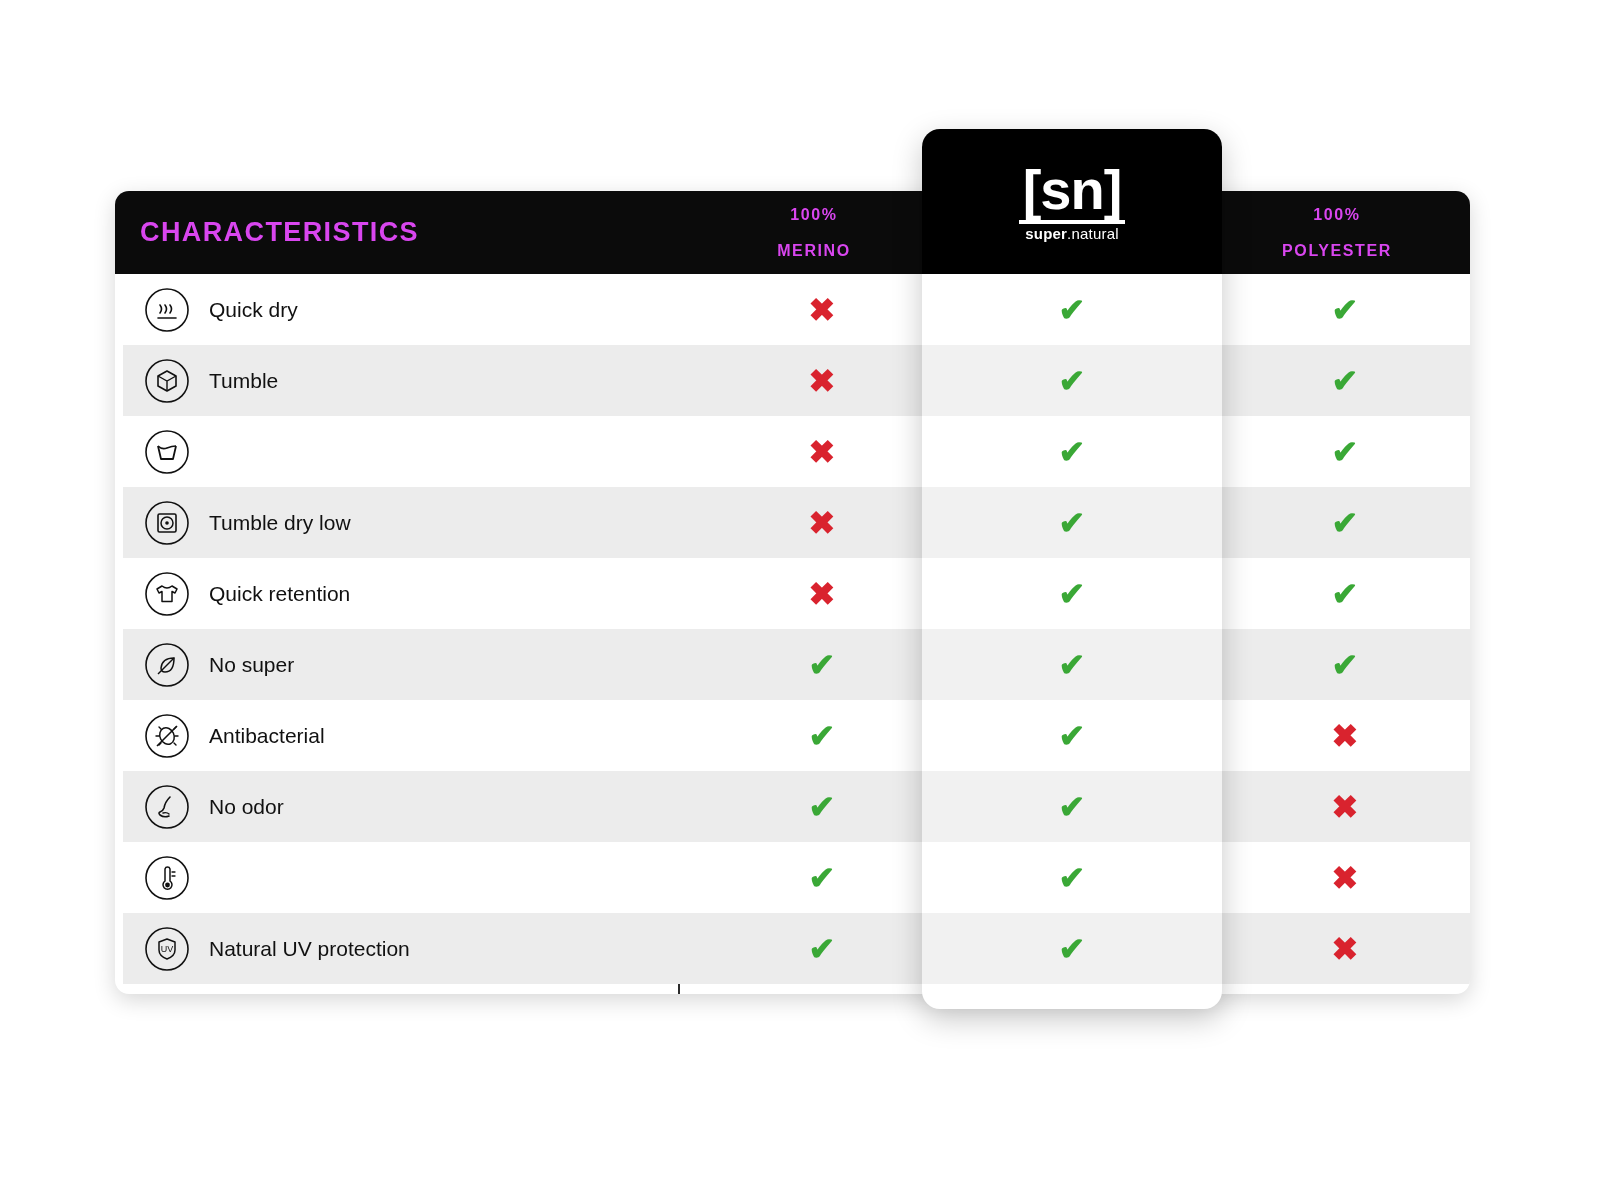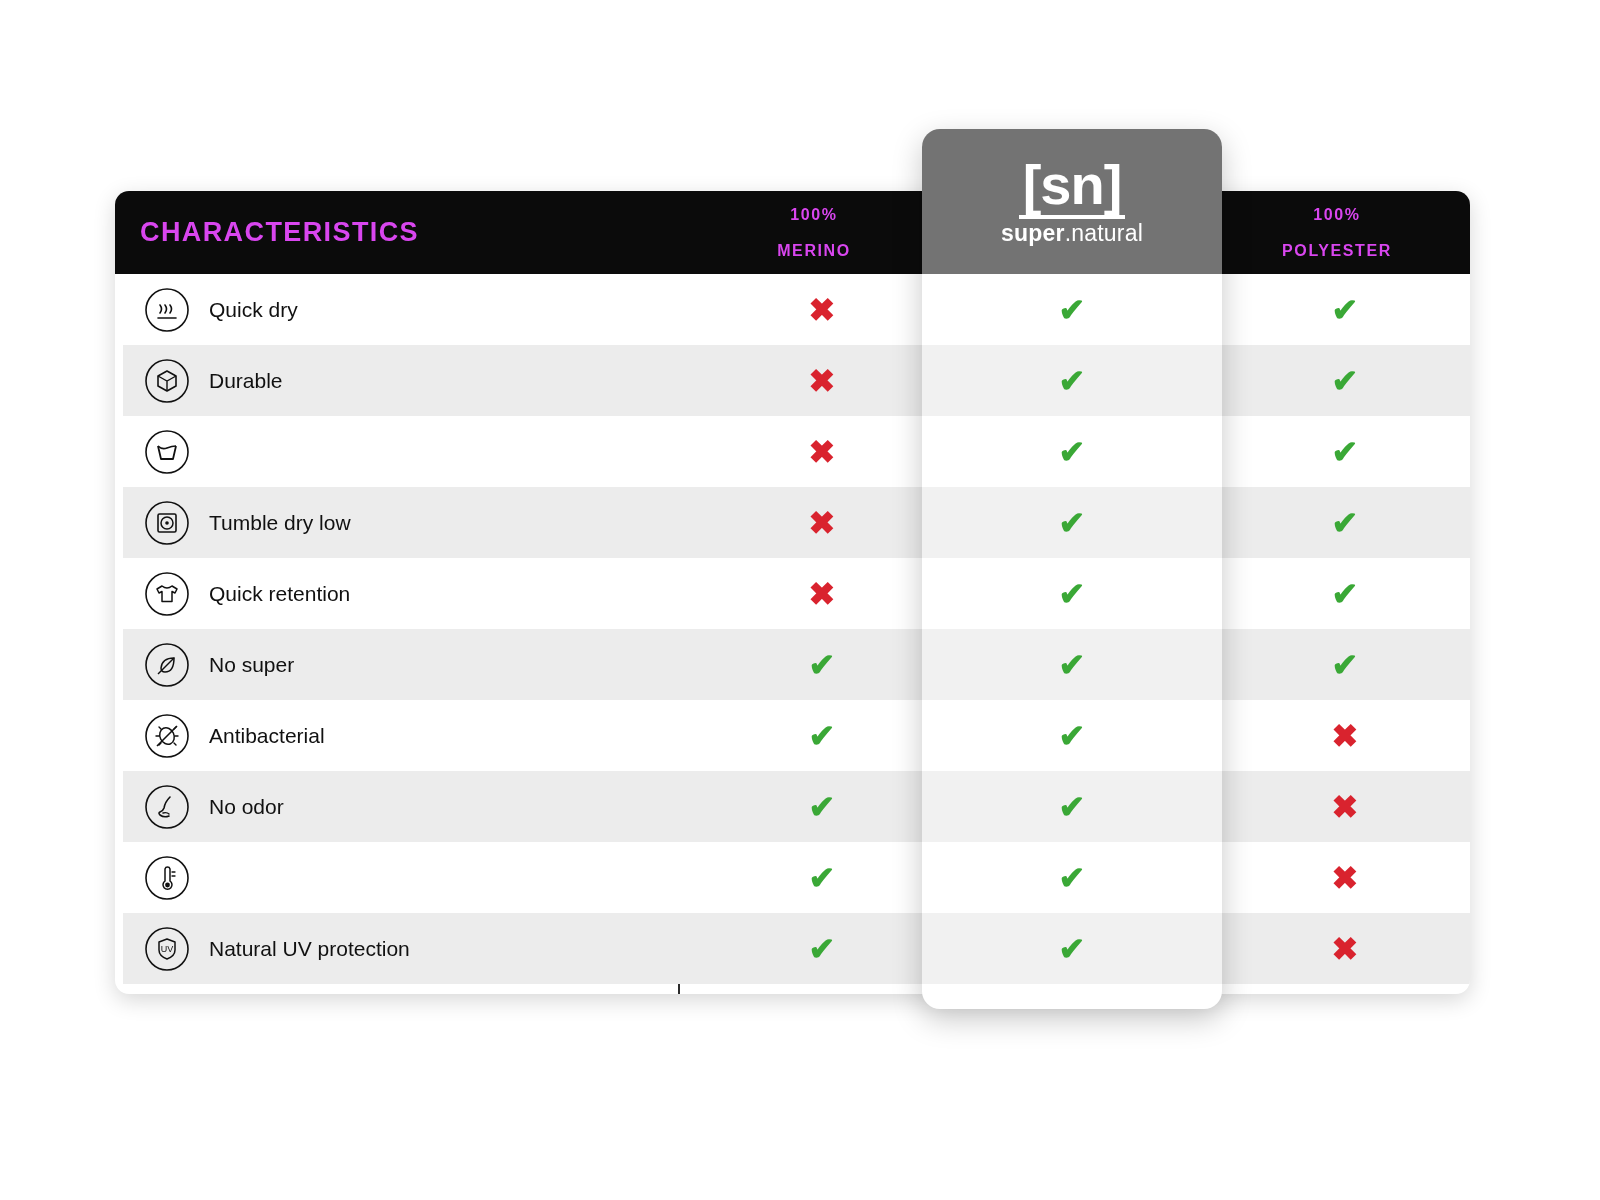--- a/index.html
+++ b/index.html
@@ -144,38 +144,38 @@
     border-radius: 18px;
     background: #ffffff;
     box-shadow: 0 10px 30px rgba(0,0,0,0.22);
     overflow: hidden;
   }
   .sn-head {
     position: absolute;
     left: 0; top: 0;
     width: 100%;
     height: 145px;
-    background: #737373;
+    background: #000000;
     display: flex;
     flex-direction: column;
     align-items: center;
     justify-content: center;
     color: #ffffff;
   }
   .sn-logo {
     font-size: 56px;
     font-weight: bold;
     letter-spacing: -1px;
     line-height: 1;
     border-bottom: 4px solid #ffffff;
     padding: 0 4px 2px 4px;
   }
   .sn-sub {
     margin-top: 1px;
-    font-size: 23px;
+    font-size: 15px;
     letter-spacing: 0.2px;
   }
   .sn-sub b { font-weight: bold; }
 
   .sn-rows {
     position: absolute;
     left: 0;
     top: 145px;
     width: 100%;
   }
@@ -233,21 +233,21 @@
       </div>
 
       <div class="row alt">
         <span class="row-icon">
           <svg viewBox="0 0 46 46" width="46" height="46">
             <circle cx="23" cy="23" r="21" fill="none" stroke="#111" stroke-width="1.6"></circle>
             <path d="M23 13 l9 5 v10 l-9 5 l-9 -5 v-10 z" fill="none" stroke="#111" stroke-width="1.6" stroke-linejoin="round"></path>
             <path d="M14 18 l9 5 l9 -5 M23 23 v10" fill="none" stroke="#111" stroke-width="1.4"></path>
           </svg>
         </span>
-        <span class="row-label">Durable</span>
+        <span class="row-label">Tumble</span>
         <span class="mark merino">
             <span class="glyph cross">✖</span>
           </span>
         <span class="mark poly">
             <span class="glyph check">✔</span>
           </span>
       </div>
 
       <div class="row">
         <span class="row-icon">

